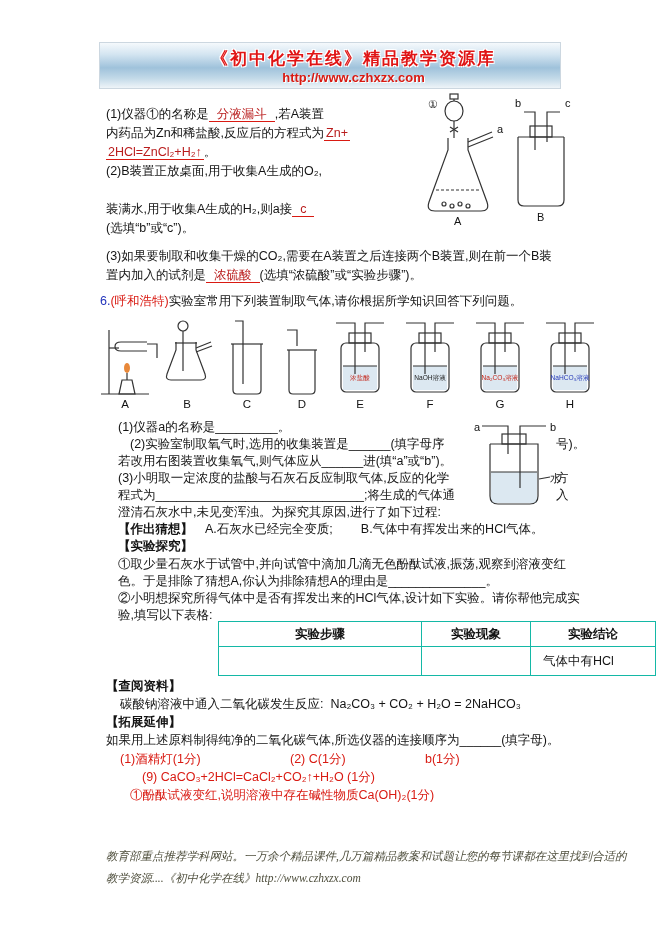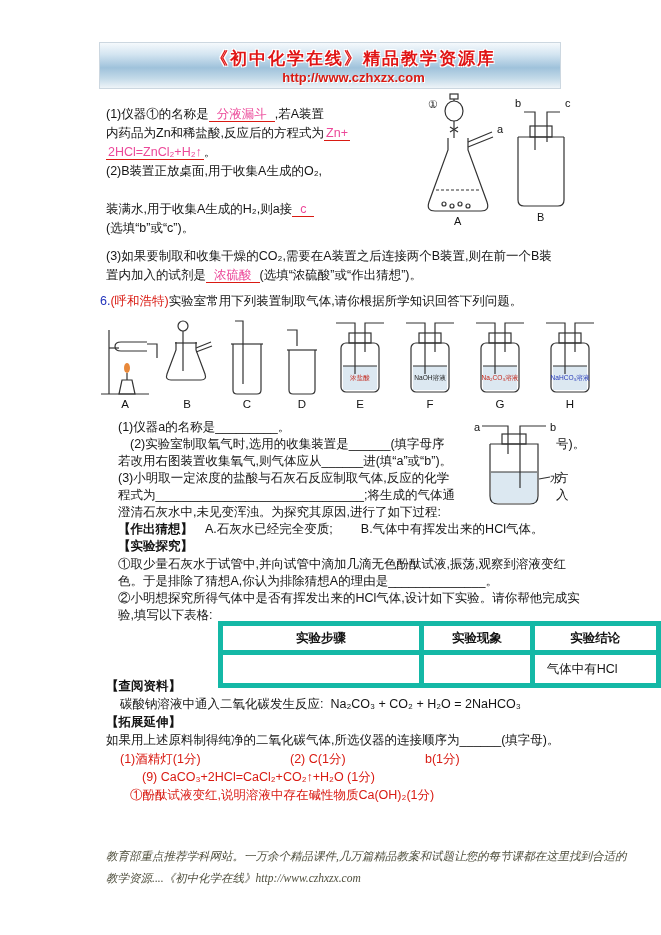--- a/index.html
+++ b/index.html
@@ -1,35 +1,35 @@
 <!DOCTYPE html>
 <html><head>
 <meta charset="utf-8">
 <style>
   html,body{margin:0;padding:0;background:#ffffff;}
   .page{position:relative;width:661px;height:935px;background:#fff;overflow:hidden;
         font-family:"Liberation Sans",sans-serif;color:#141414;}
   .t{position:absolute;font-size:12.5px;line-height:17px;white-space:pre;color:#141414;}
-  .ans{color:#ec4899;border-bottom:1.5px solid #d91a12;padding:0 8px;}
+  .ans{color:#b91c1c;border-bottom:1.5px solid #d91a12;padding:0 8px;}
   .red{color:#d91a12;}
   .blue{color:#2233bb;}
   .bold{font-weight:bold;}
   .g28{margin-left:28px;}
   .g12{margin-left:12px;}
   
   .banner{position:absolute;left:99px;top:42px;width:462px;height:47px;
     background:linear-gradient(180deg,#f5f9fc 0%,#d4e5f1 25%,#9fc2db 55%,#c2d9e8 78%,#eef4f8 100%);
     border:1px solid #ccd7e0;box-sizing:border-box;padding-left:47px;}
   .banner-title{color:#e01515;font-weight:bold;font-size:17px;text-align:center;letter-spacing:2px;
     margin-top:4px;text-shadow:1px 1px 0 #fff,-1px -1px 0 #fff,1px -1px 0 #fff,-1px 1px 0 #fff;}
   .banner-url{color:#d91a12;font-weight:bold;font-size:13px;text-align:center;
     text-shadow:1px 1px 0 #fff;}
   
   .exp-table{position:absolute;left:218px;top:621px;border-collapse:collapse;font-size:12.5px;}
-  .exp-table th,.exp-table td{border:5px solid #14b8a6;padding:2px 12px;}
+  .exp-table th,.exp-table td{border:1px solid #14b8a6;padding:2px 12px;}
   .exp-table th{font-weight:bold;text-align:center;height:20px;}
   .exp-table td{height:24px;text-align:left;}
   .col1{width:178px;}.col2{width:84px;}.col3{width:100px;}
   
   svg{position:absolute;overflow:visible;}
   svg text{font-family:"Liberation Sans",sans-serif;}
   .dlab{font-size:11px;fill:#111;}
   .letter{font-size:11.5px;fill:#111;text-anchor:middle;}
   .rg{font-size:6.6px;text-anchor:middle;}
   .ln{stroke:#333;fill:none;stroke-width:1.2;}
@@ -48,21 +48,21 @@
     <div class="banner-url">http://www.czhxzx.com</div>
   </div>
 
   <div class="t" style="left:106px;top:106px"><span>(1)仪器①的名称是</span><span class="ans">分液漏斗</span><span>,若A装置</span></div>
   <div class="t" style="left:106px;top:125px"><span>内药品为Zn和稀盐酸,反应后的方程式为</span><span class="ans" style="padding:0 2px">Zn+</span></div>
   <div class="t" style="left:106px;top:144px"><span class="ans" style="padding:0 2px">2HCl=ZnCl₂+H₂↑</span><span>。</span></div>
   <div class="t" style="left:106px;top:163px">(2)B装置正放桌面,用于收集A生成的O₂,</div>
   <div class="t" style="left:106px;top:201px"><span>装满水,用于收集A生成的H₂,则a接</span><span class="ans">c</span></div>
   <div class="t" style="left:106px;top:220px">(选填“b”或“c”)。</div>
   <div class="t" style="left:106px;top:248px">(3)如果要制取和收集干燥的CO₂,需要在A装置之后连接两个B装置,则在前一个B装</div>
-  <div class="t" style="left:106px;top:267px"><span>置内加入的试剂是</span><span class="ans">浓硫酸</span><span>(选填“浓硫酸”或“作出猜想”)。</span></div>
+  <div class="t" style="left:106px;top:267px"><span>置内加入的试剂是</span><span class="ans">浓硫酸</span><span>(选填“浓硫酸”或“实验步骤”)。</span></div>
 
   <svg style="left:412px;top:92px" width="165" height="155" viewBox="0 0 165 155">
     <g class="ln">
       <rect x="38" y="2" width="8" height="5"></rect>
       <path d="M42,7 L42,9"></path>
       <ellipse cx="42" cy="19" rx="9" ry="10"></ellipse>
       <path d="M42,29 L42,46"></path>
       <path d="M38,35 L46,40 M38,40 L46,35"></path>
       <path d="M36,46 L36,58 L17,110 Q14,119 23,119 L69,119 Q78,119 75,110 L56,58 L56,46"></path>
       <path d="M56,50 L80,40 M56,55 L81,45"></path>

